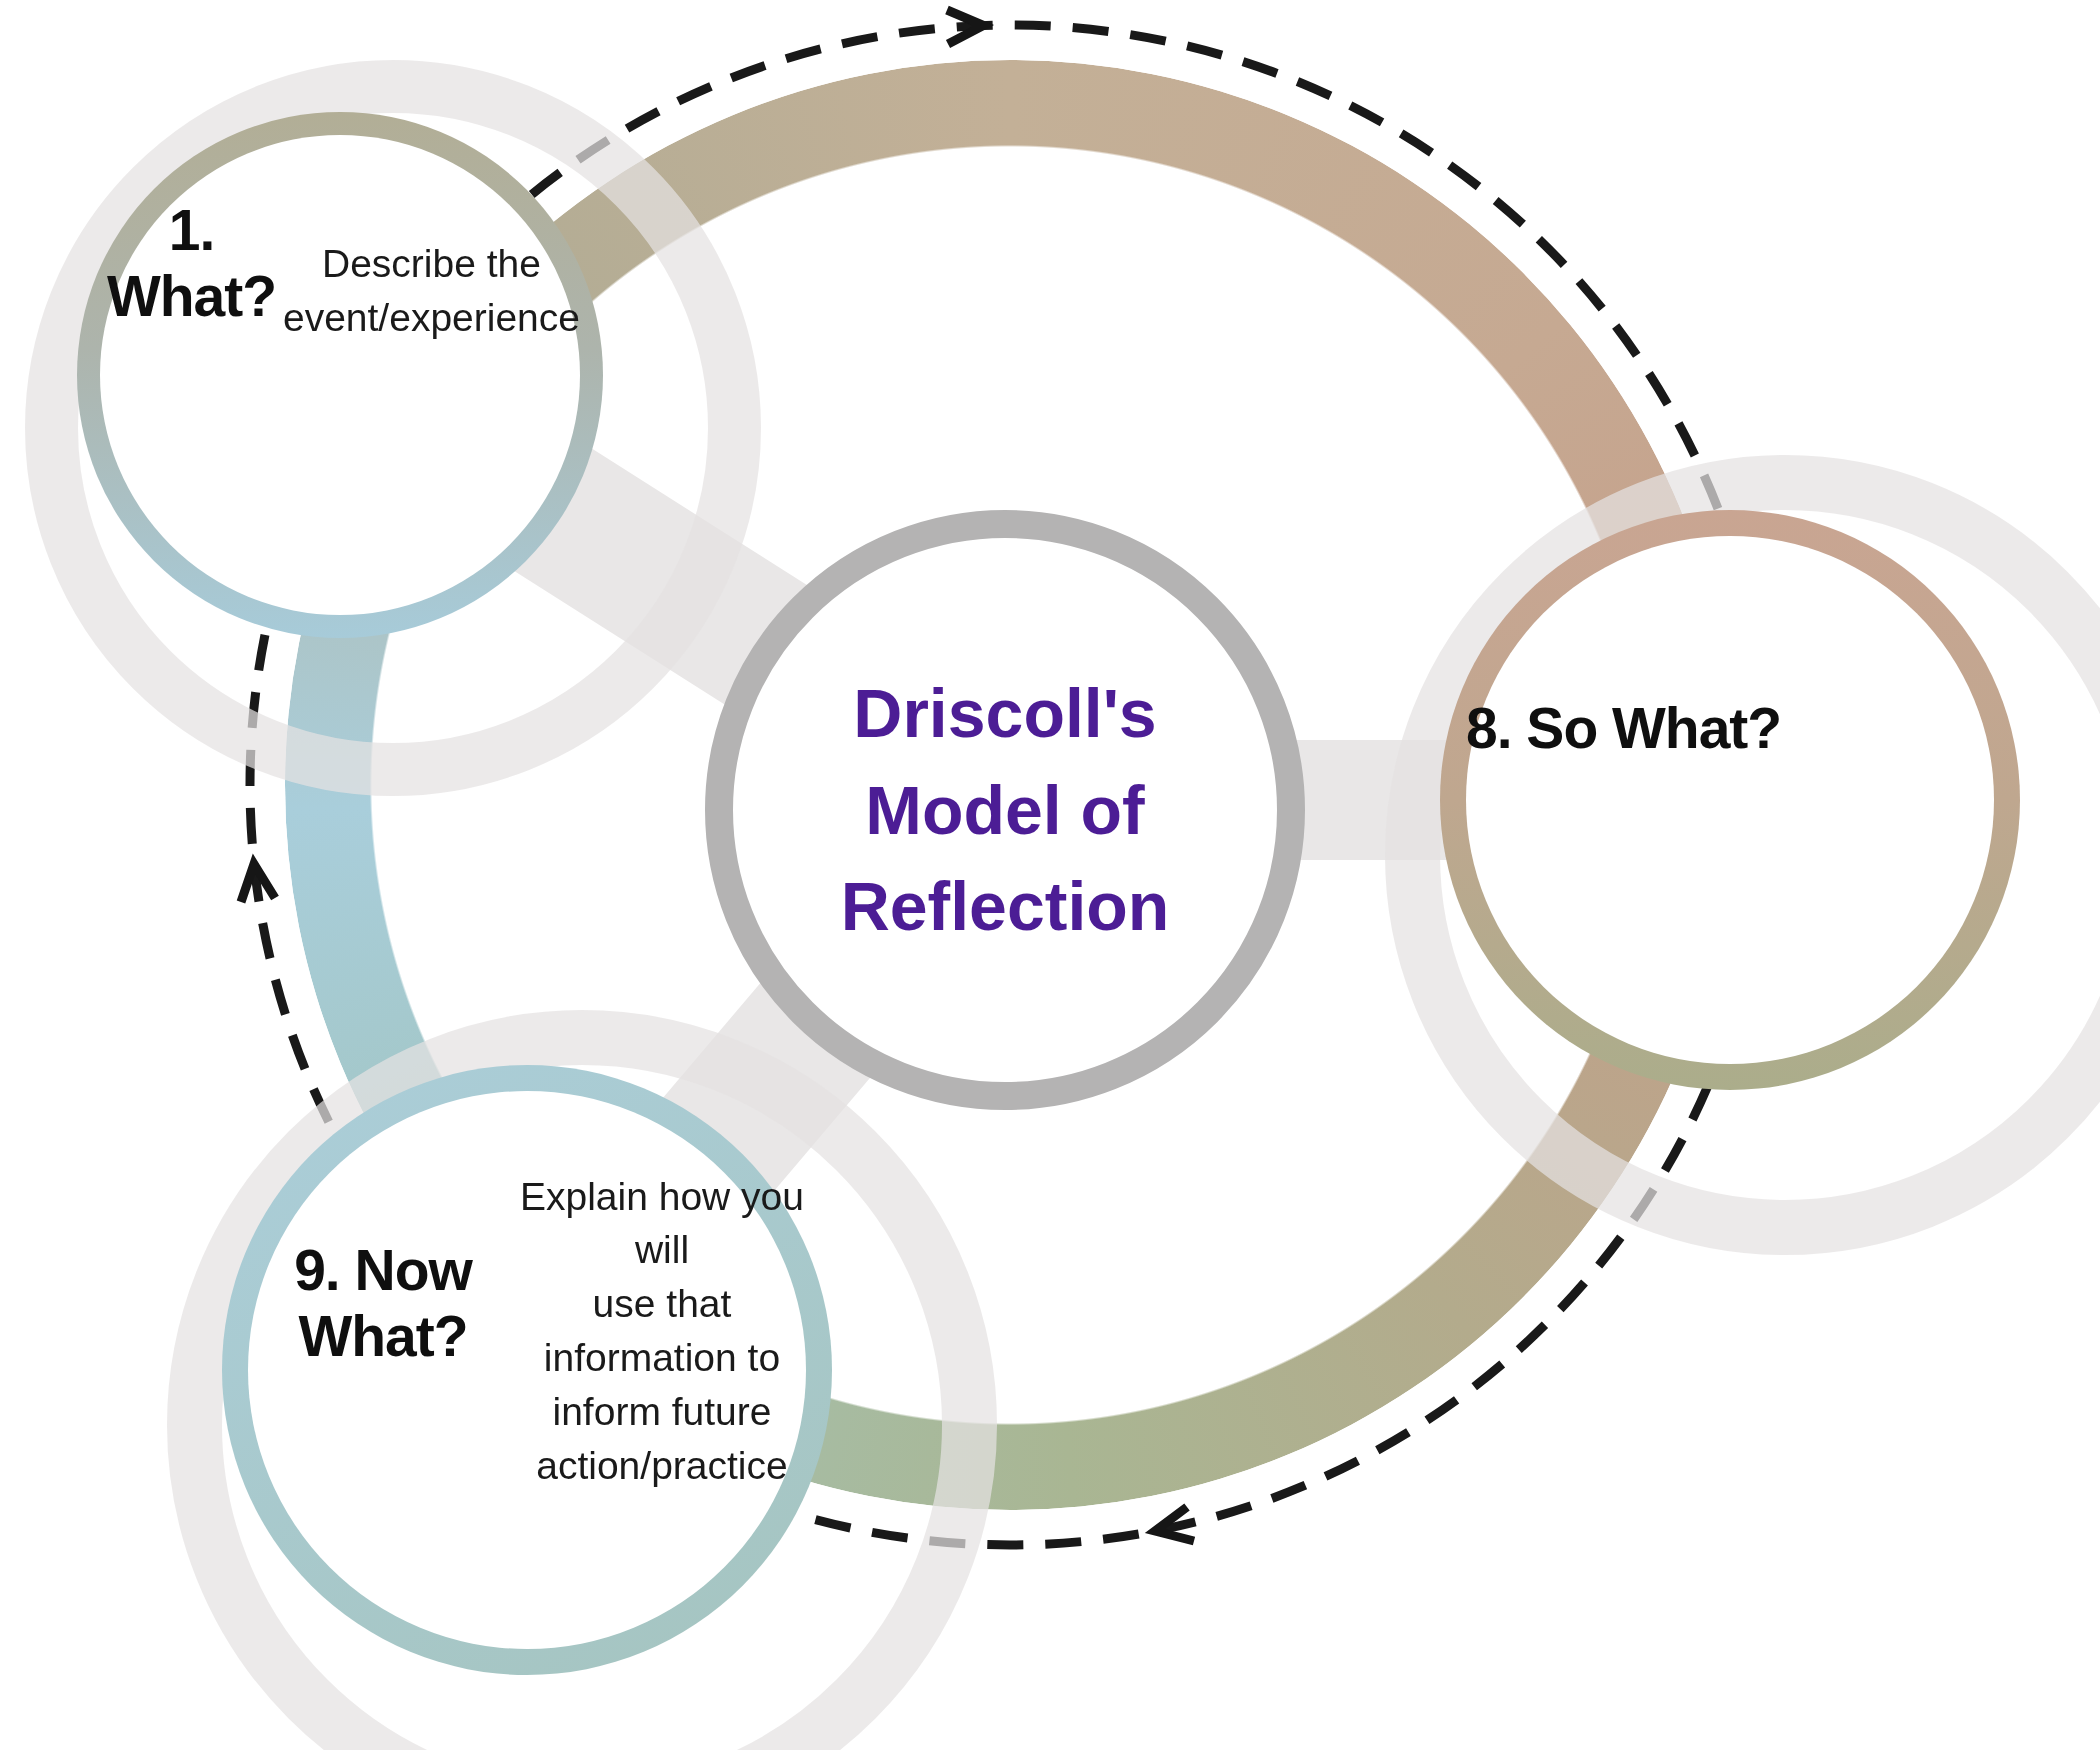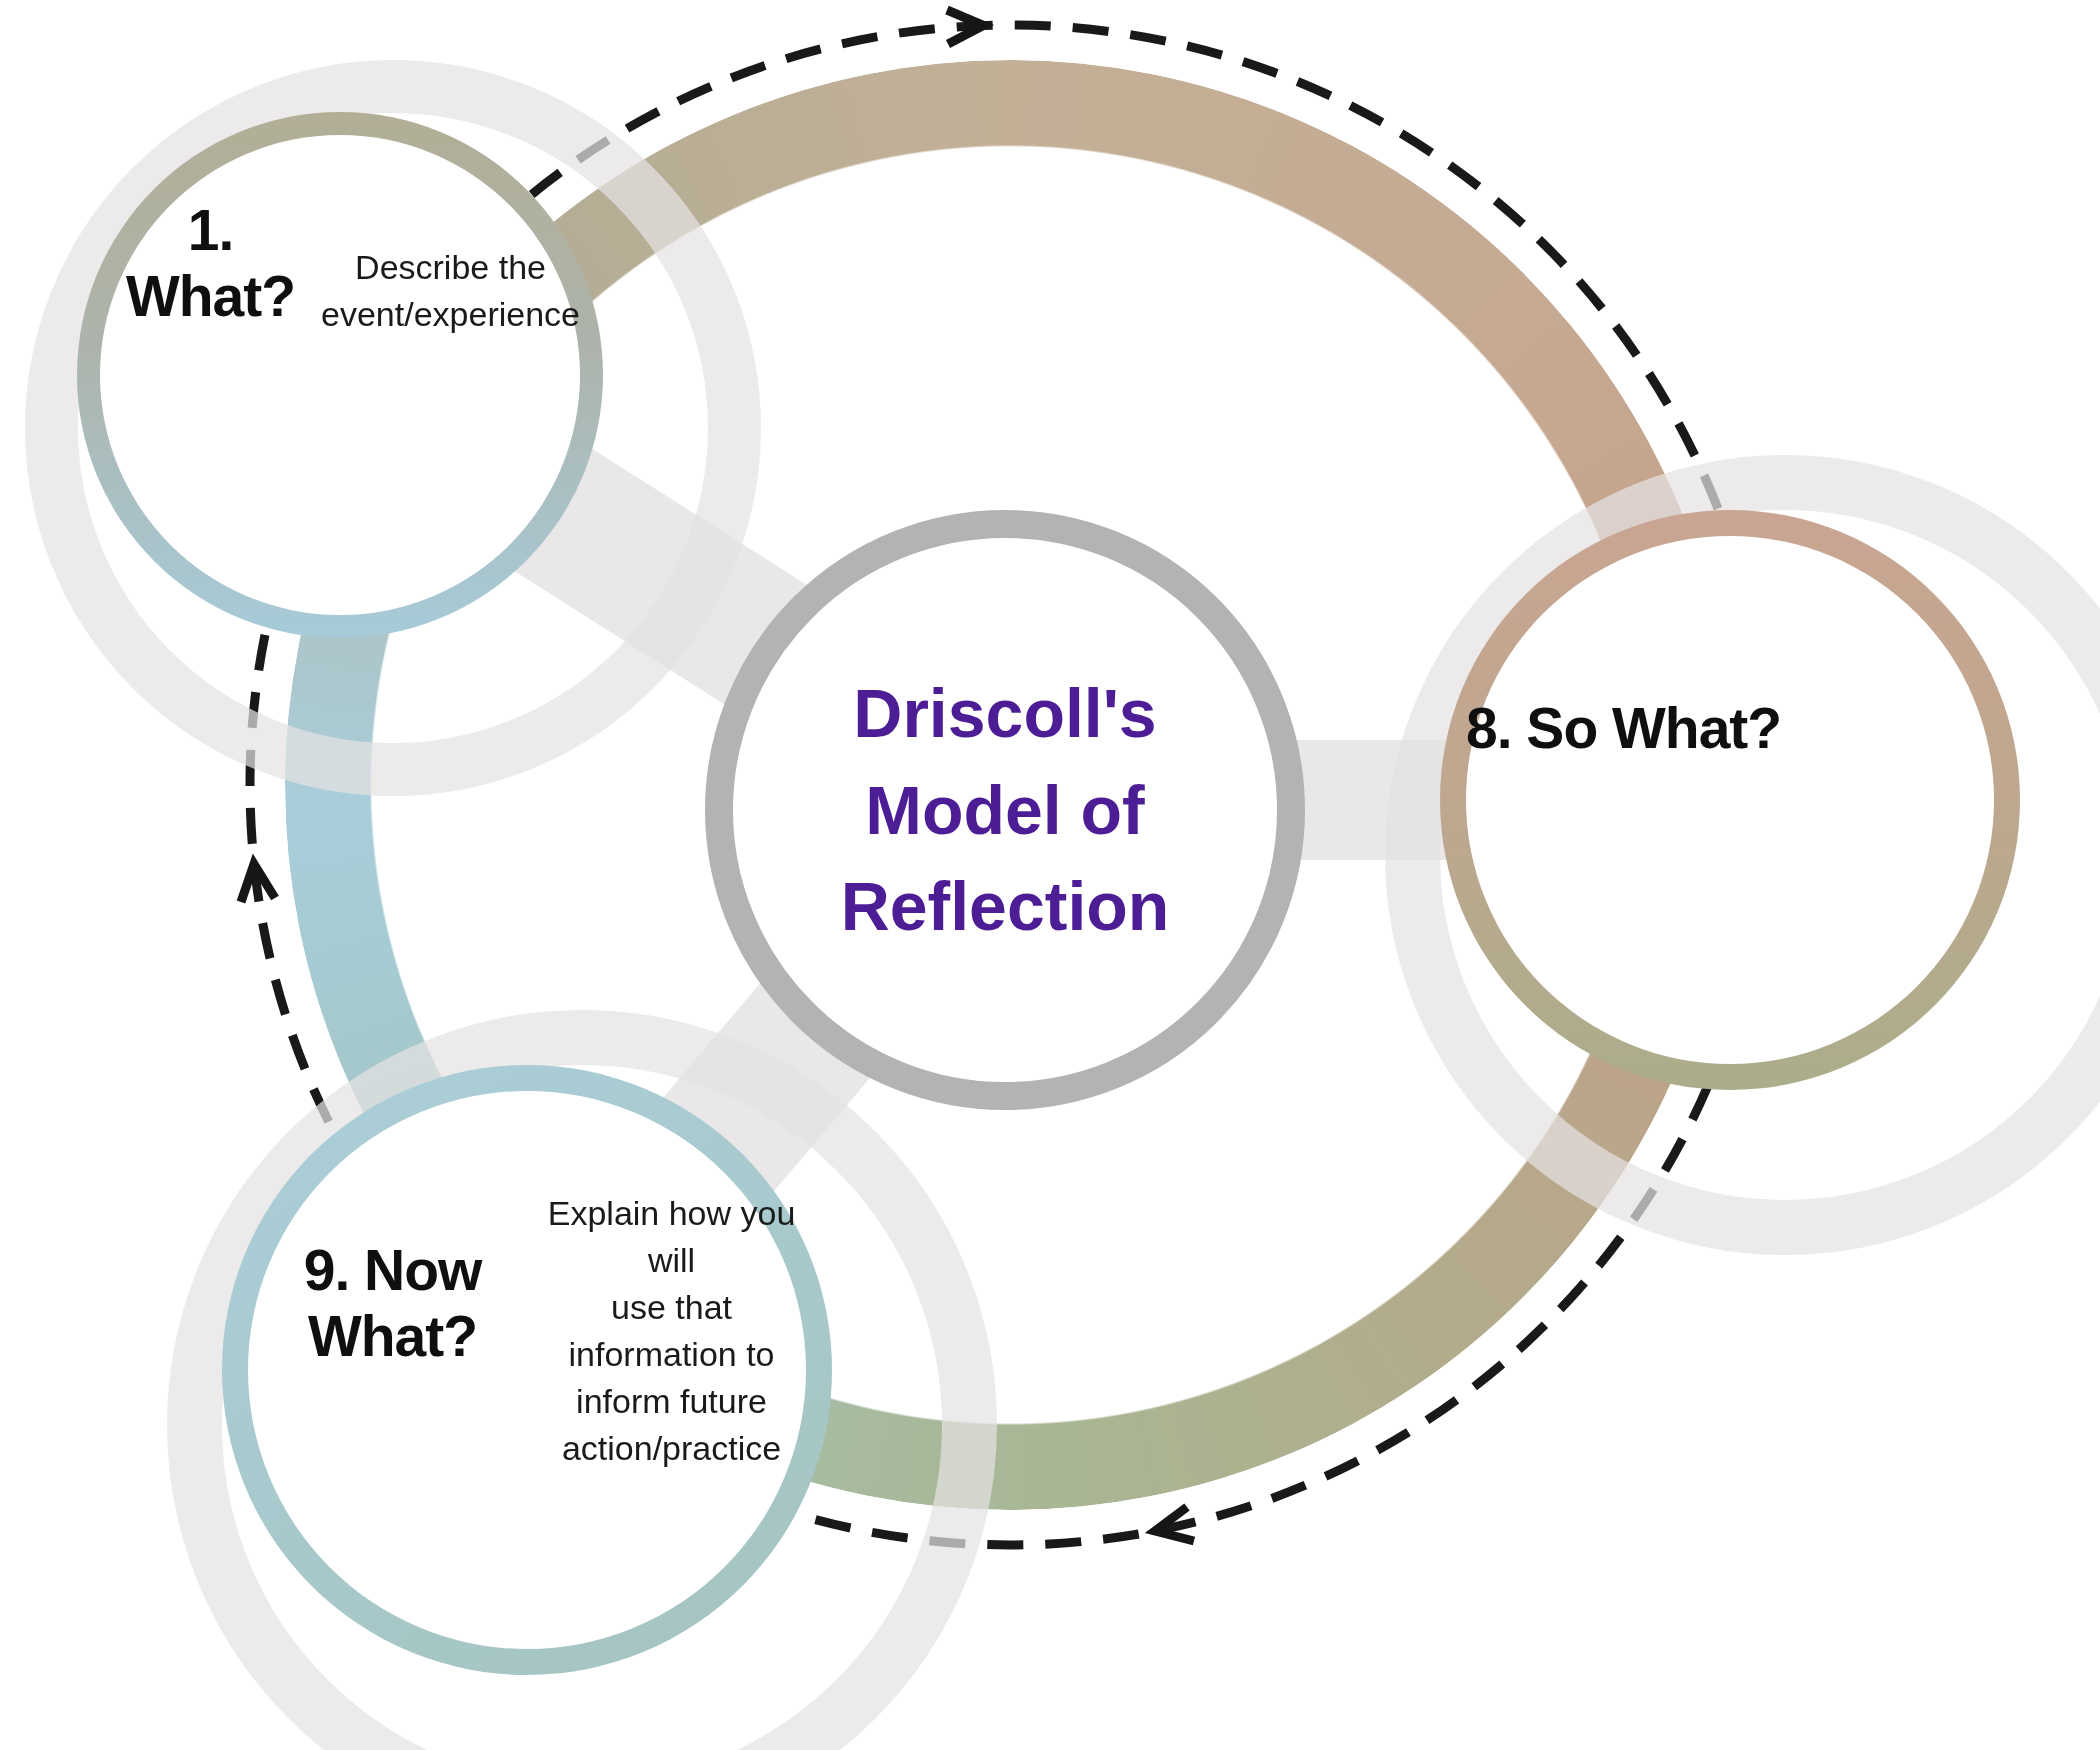--- a/index.html
+++ b/index.html
@@ -59,21 +59,21 @@
   }
   .step-1 .step-inner{inset:23px;padding-bottom:200px;}
   .step-2 .step-inner{inset:26px;padding-bottom:120px;}
   .step-3 .step-inner{inset:26px;padding-bottom:110px;}
   .step-heading{
     font-weight:700;color:#0f0f0f;letter-spacing:-1px;
     font-size:57px;line-height:1.15;margin-bottom:22px;white-space:pre-line;
   }
   .step-body{
     font-weight:400;color:#1a1a1a;
-    font-size:34px;line-height:1.38;white-space:pre-line;margin-top:32px;
+    font-size:39px;line-height:1.38;white-space:pre-line;margin-top:32px;
   }
   
   .center-circle{
     position:absolute;left:705px;top:510px;width:600px;height:600px;
     border-radius:50%;background:#ffffff;border:28px solid #b4b3b3;
     box-sizing:border-box;
     display:flex;align-items:center;justify-content:center;text-align:center;
     z-index:6;
   }
   .center-title{

